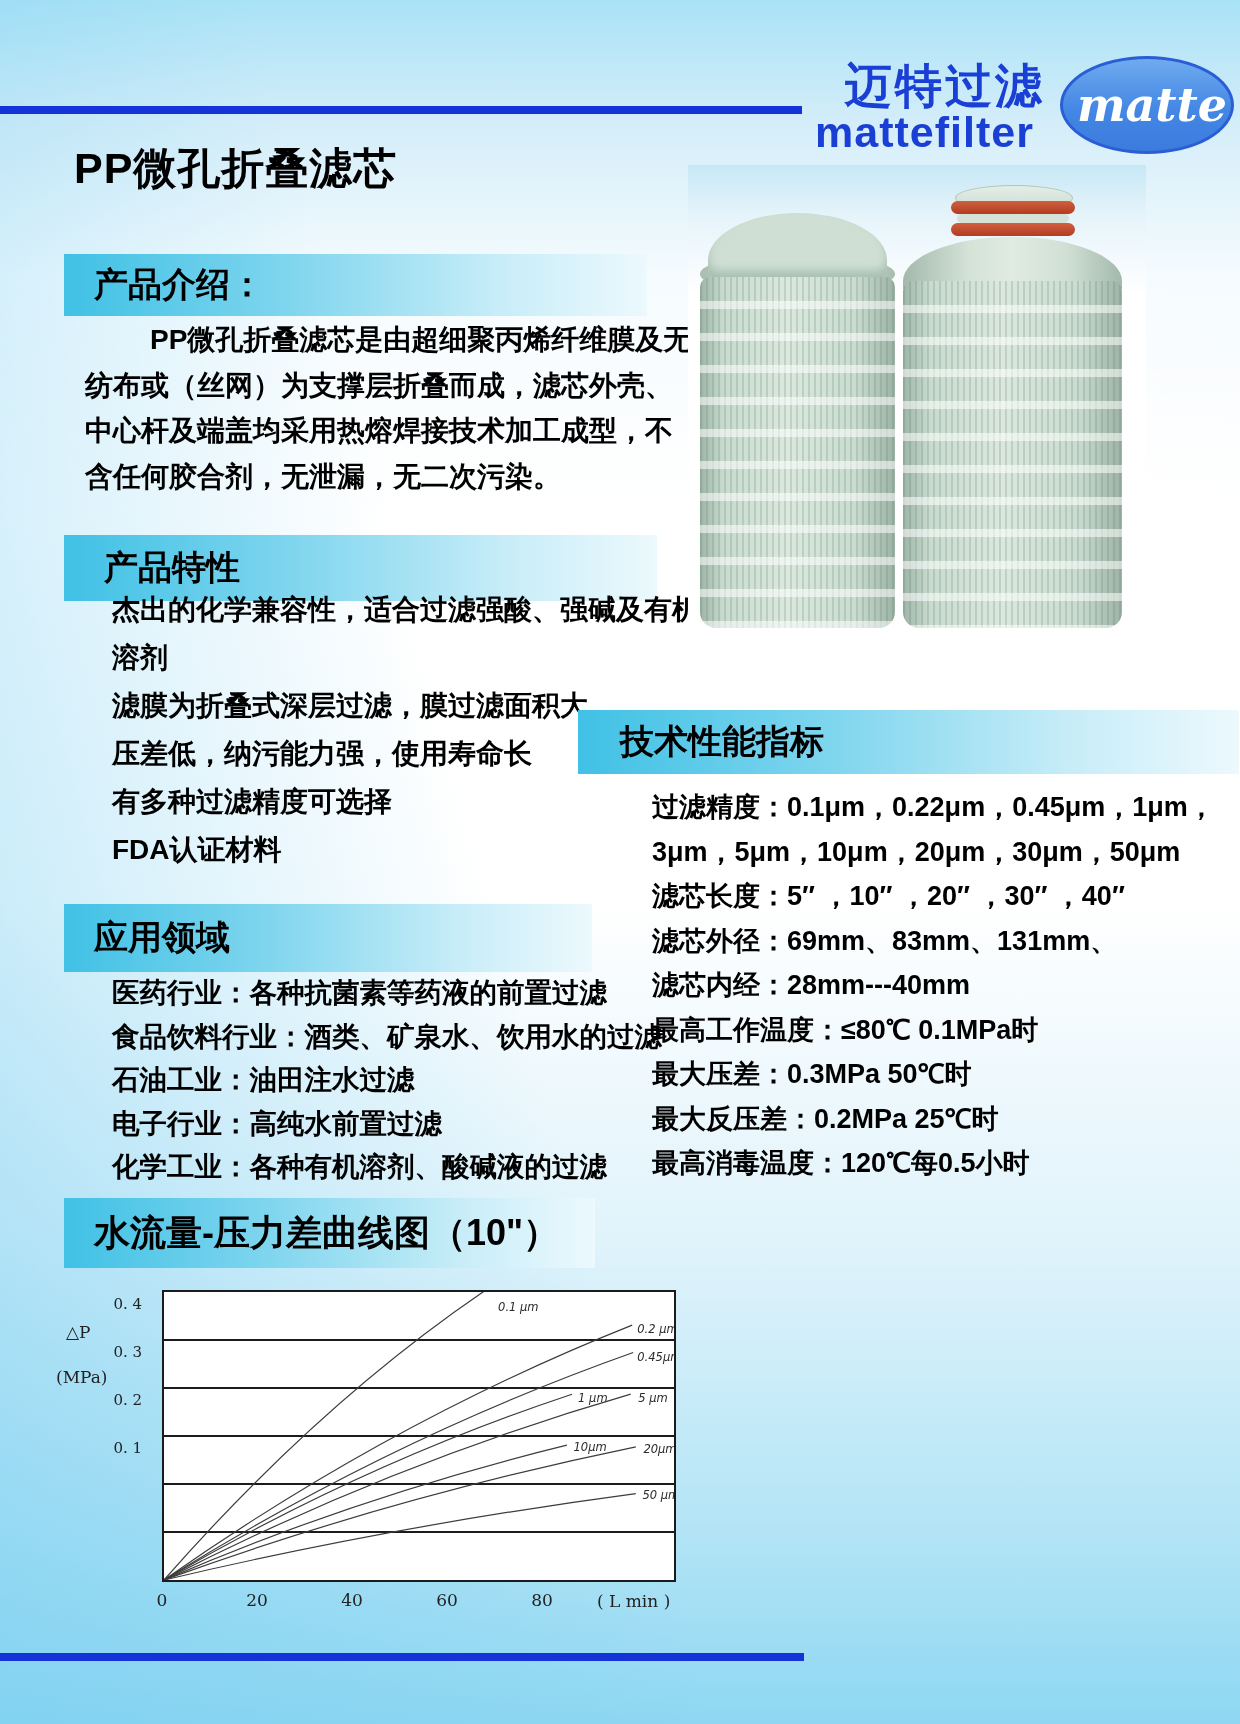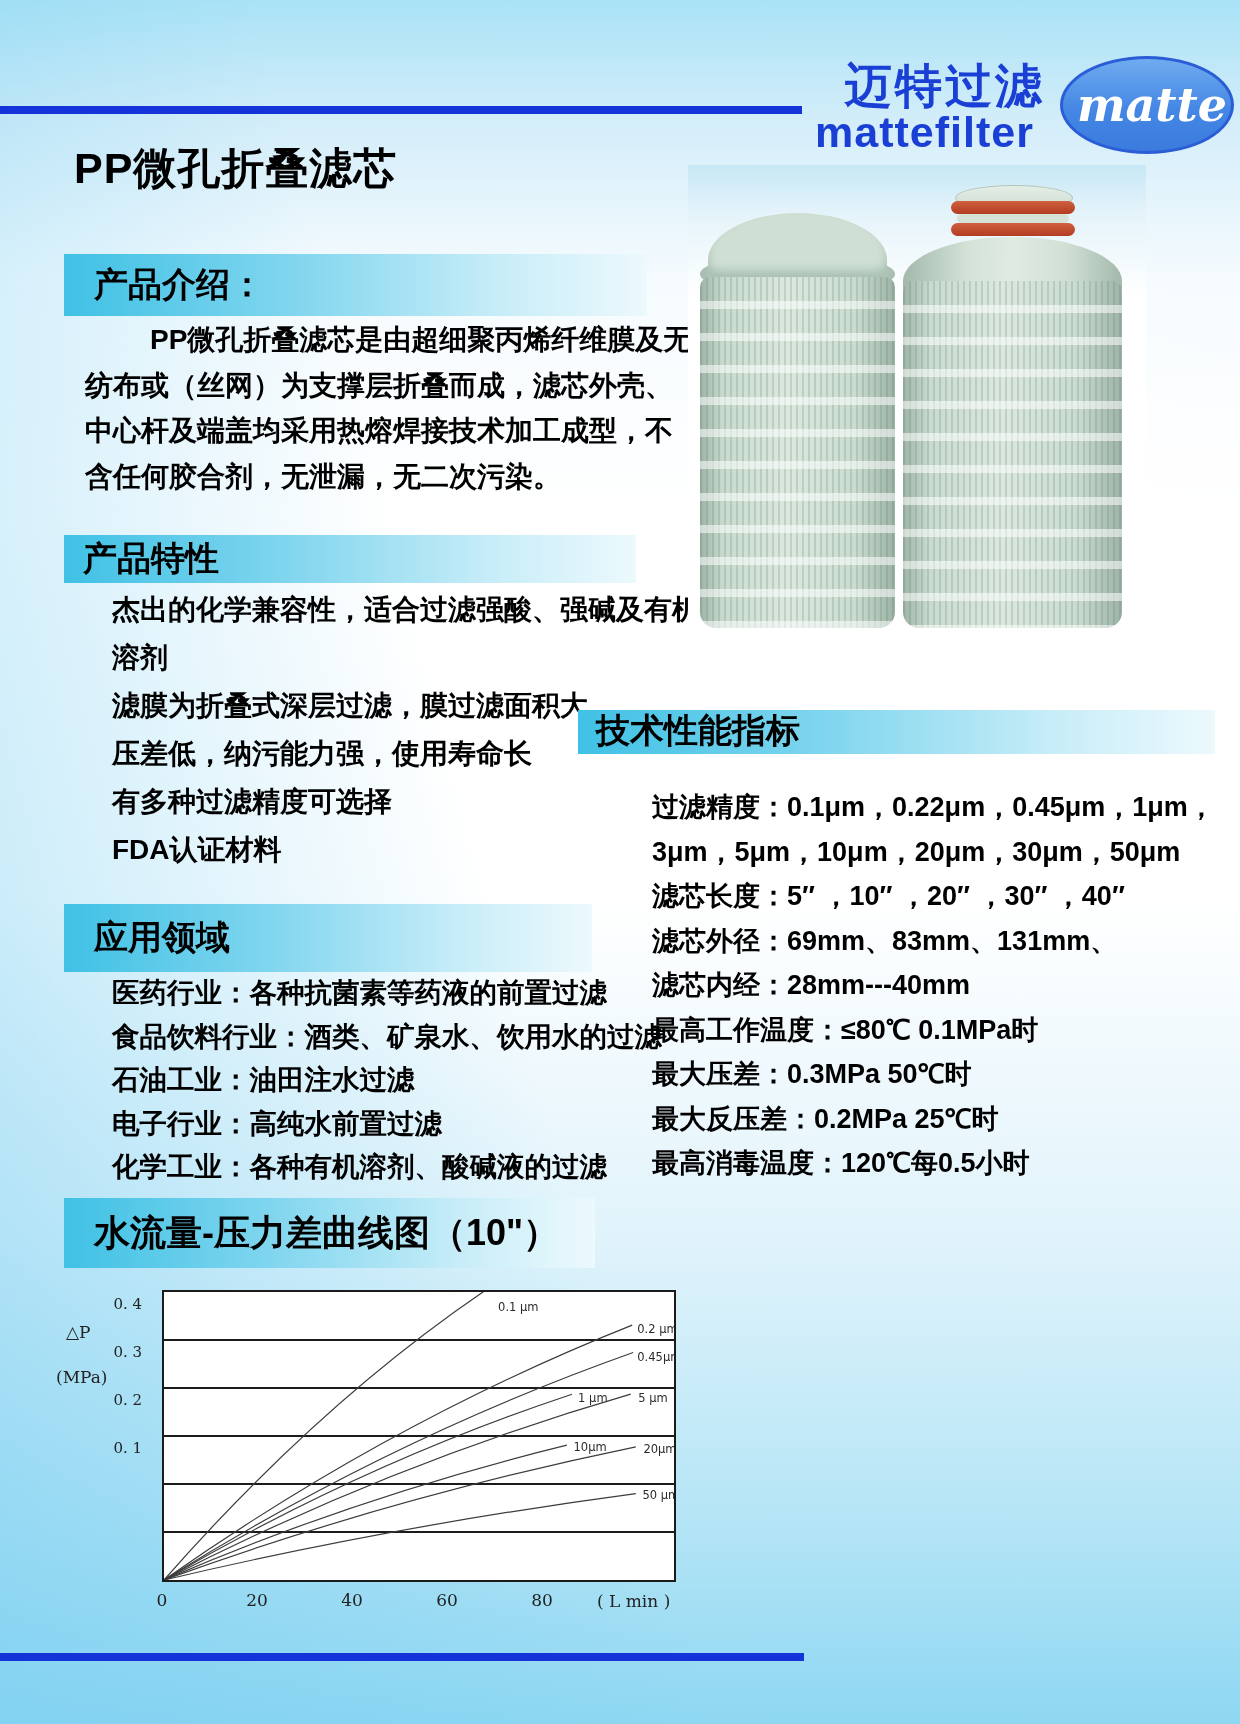--- a/index.html
+++ b/index.html
@@ -18,22 +18,22 @@
   .logo-ellipse{position:absolute;left:1060px;top:56px;width:168px;height:92px;border-radius:50%;
     background:linear-gradient(180deg,#6fabef 0%,#4487e4 55%,#3b7bdd 100%);
     border:3px solid #2b5ed6;display:flex;align-items:center;justify-content:center;}
   .logo-ellipse span{font-family:"DejaVu Serif",serif;font-style:italic;font-weight:bold;color:#fff;font-size:46px;margin-left:10px;}
   .page-title{position:absolute;left:74px;top:140px;margin:0;font-size:43px;font-weight:bold;letter-spacing:1px;}
   
   .band{position:absolute;display:flex;align-items:center;
     background:linear-gradient(90deg,#40c1e5 0%,#7ed5ee 38%,#c8edf8 75%,#ecf9fd 100%);}
   .band-text{font-size:34px;font-weight:bold;}
   .band-intro{left:64px;top:254px;width:553px;height:62px;padding-left:30px;}
-  .band-features{left:64px;top:535px;width:553px;height:48px;padding-left:19px;}
-  .band-specs{left:578px;top:710px;width:619px;height:44px;padding-left:18px;align-items:flex-end;}
+  .band-features{left:64px;top:535px;width:553px;height:66px;padding-left:40px;}
+  .band-specs{left:578px;top:710px;width:619px;height:64px;padding-left:42px;}
   .band-apps{left:64px;top:904px;width:498px;height:68px;padding-left:30px;}
   .band-chart{left:64px;top:1198px;width:501px;height:70px;padding-left:30px;}
   .band-chart .band-text{font-size:36px;}
   
   .textblock{position:absolute;font-weight:bold;white-space:nowrap;}
   .intro-list{left:85px;top:317px;font-size:28px;line-height:45.5px;}
   .intro-list .t-line:first-child{text-indent:65px;}
   .features-list{left:112px;top:586px;font-size:28px;line-height:48px;}
   .specs-list{left:652px;top:785px;font-size:27px;line-height:44.5px;}
   .apps-list{left:112px;top:971px;font-size:27.5px;line-height:43.5px;}
@@ -60,21 +60,21 @@
     background:linear-gradient(180deg,#e4eee6,#ccdcd1);border:1px solid #b4c5ba;}
   .oring{position:absolute;left:48px;width:124px;height:13px;border-radius:8px;
     background:linear-gradient(180deg,#d0603f,#b23c22);}
   .oring-1{top:16px;} .oring-2{top:38px;}
   .oring-gap{position:absolute;left:54px;top:29px;width:112px;height:9px;background:#d6e2d8;border-radius:6px;}
   .shoulder{position:absolute;left:0;top:52px;width:100%;height:52px;
     border-radius:50% 50% 0 0 / 85% 85% 0 0;
     background:linear-gradient(90deg,#a3b9ab,#d4e2d8 30%,#e0ebe2 50%,#d0dfD4 75%,#a3b9ab);
     background-color:#d0dfd4;}
   
-  .plot{position:absolute;left:162px;top:1290px;width:510px;height:288px;border:2px solid #1b1b1b;background:#fff;}
+  .plot{position:absolute;left:162px;top:1290px;width:510px;height:288px;border:2px solid #1b1b1b;background:#fff;font-style:italic;}
   .plot svg{display:block;width:100%;height:100%;}
   .curve-label{font-family:"DejaVu Sans",sans-serif;font-size:11.5px;fill:#2b2b2b;}
   .ytick-wrap{position:absolute;left:58px;top:1290px;width:84px;height:200px;}
   .ytick{position:absolute;right:0;font-family:"DejaVu Serif",serif;font-size:15px;color:#222;}
   .axis-side{position:absolute;font-family:"DejaVu Serif",serif;font-size:17px;color:#222;}
   .dp-label{left:66px;top:1322px;}
   .mpa-label{left:56px;top:1367px;}
   .xtick-wrap{position:absolute;left:162px;top:1590px;width:510px;height:24px;}
   .xtick{position:absolute;width:48px;text-align:center;font-family:"DejaVu Serif",serif;font-size:17px;color:#222;}
   .x-unit{position:absolute;left:597px;top:1591px;font-family:"DejaVu Serif",serif;font-size:17px;color:#222;}

